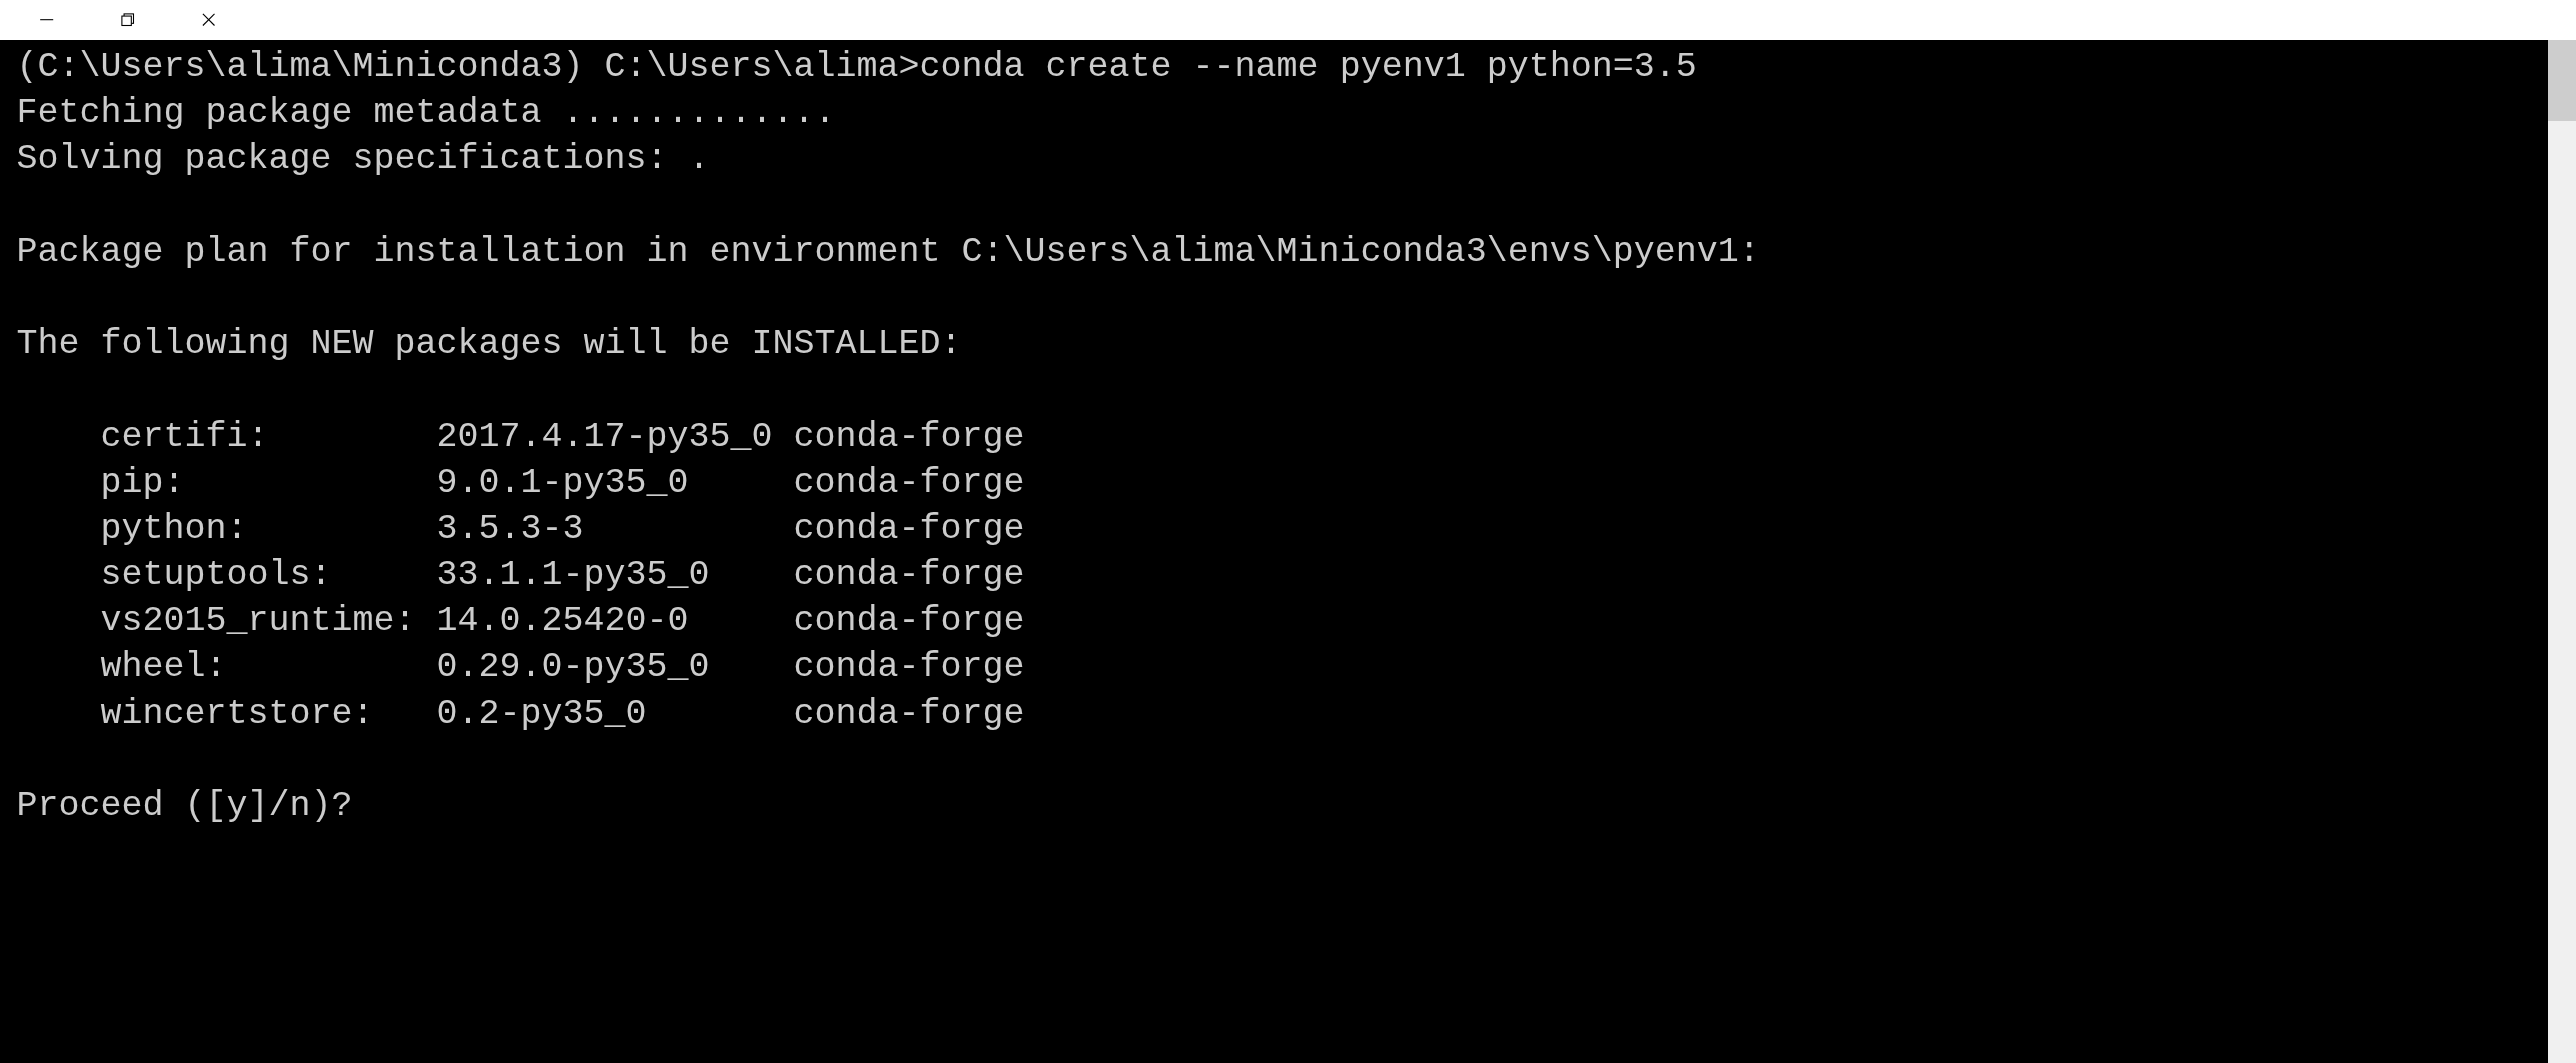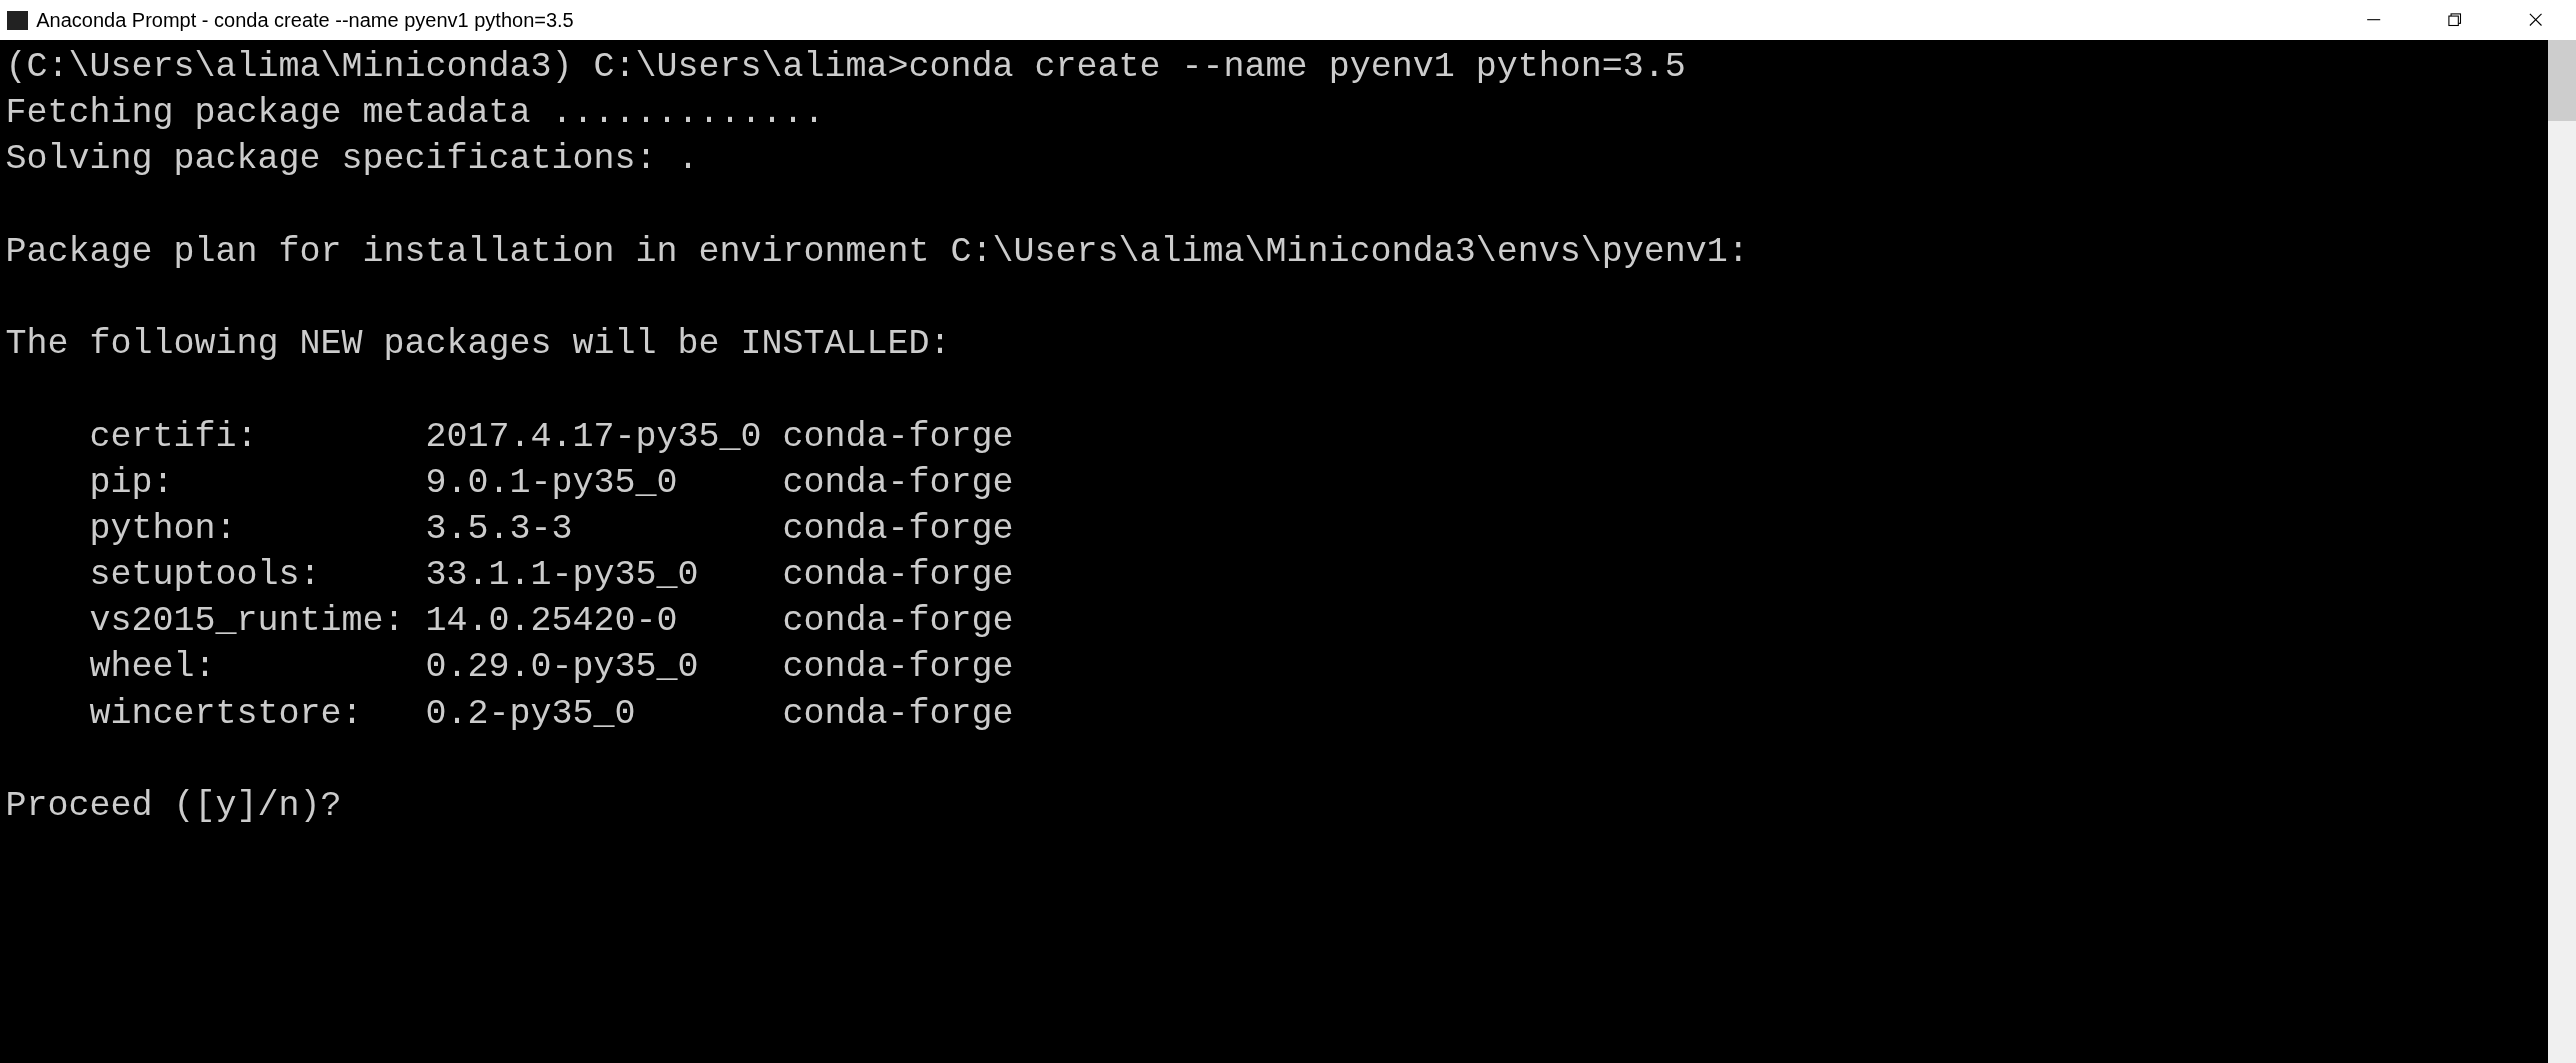--- a/index.html
+++ b/index.html
@@ -68,20 +68,21 @@
   .terminal {
     flex: 1;
     background: #000;
     color: #ccc;
     font-family: Consolas, 'Courier New', monospace;
     font-size: 35px;
     line-height: 1.32;
     padding: 4px 5.4px;
     white-space: pre;
     letter-spacing: 0px;
+    margin-left: 11px;
   }
   .scrollbar {
     width: 28px;
     background: #f0f0f0;
     position: relative;
   }
   .scrollbar-thumb {
     position: absolute;
     top: 0;
     left: 0;
@@ -89,24 +90,20 @@
     height: 81px;
     background: #cdcdcd;
   }
 </style>
 </head>
 <body>
 
 <div class="window">
 
   <div class="titlebar">
-    <div class="titlebar-left">
-      <span class="titlebar-icon"></span>
-      <span>Anaconda Prompt - conda  create --name pyenv1 python=3.5</span>
-    </div>
     <div class="titlebar-controls">
       <div class="titlebar-btn">
         <svg viewBox="0 0 24 24">
             <line x1="3" y1="12" x2="21" y2="12" stroke="#000" stroke-width="1.5"></line>
           </svg>
       </div>
       <div class="titlebar-btn">
         <svg viewBox="0 0 24 24">
           <rect x="7" y="4" width="13" height="13" fill="none" stroke="#000" stroke-width="1.5"></rect>
           <rect x="4" y="7" width="13" height="13" fill="#fff" stroke="#000" stroke-width="1.5"></rect>

